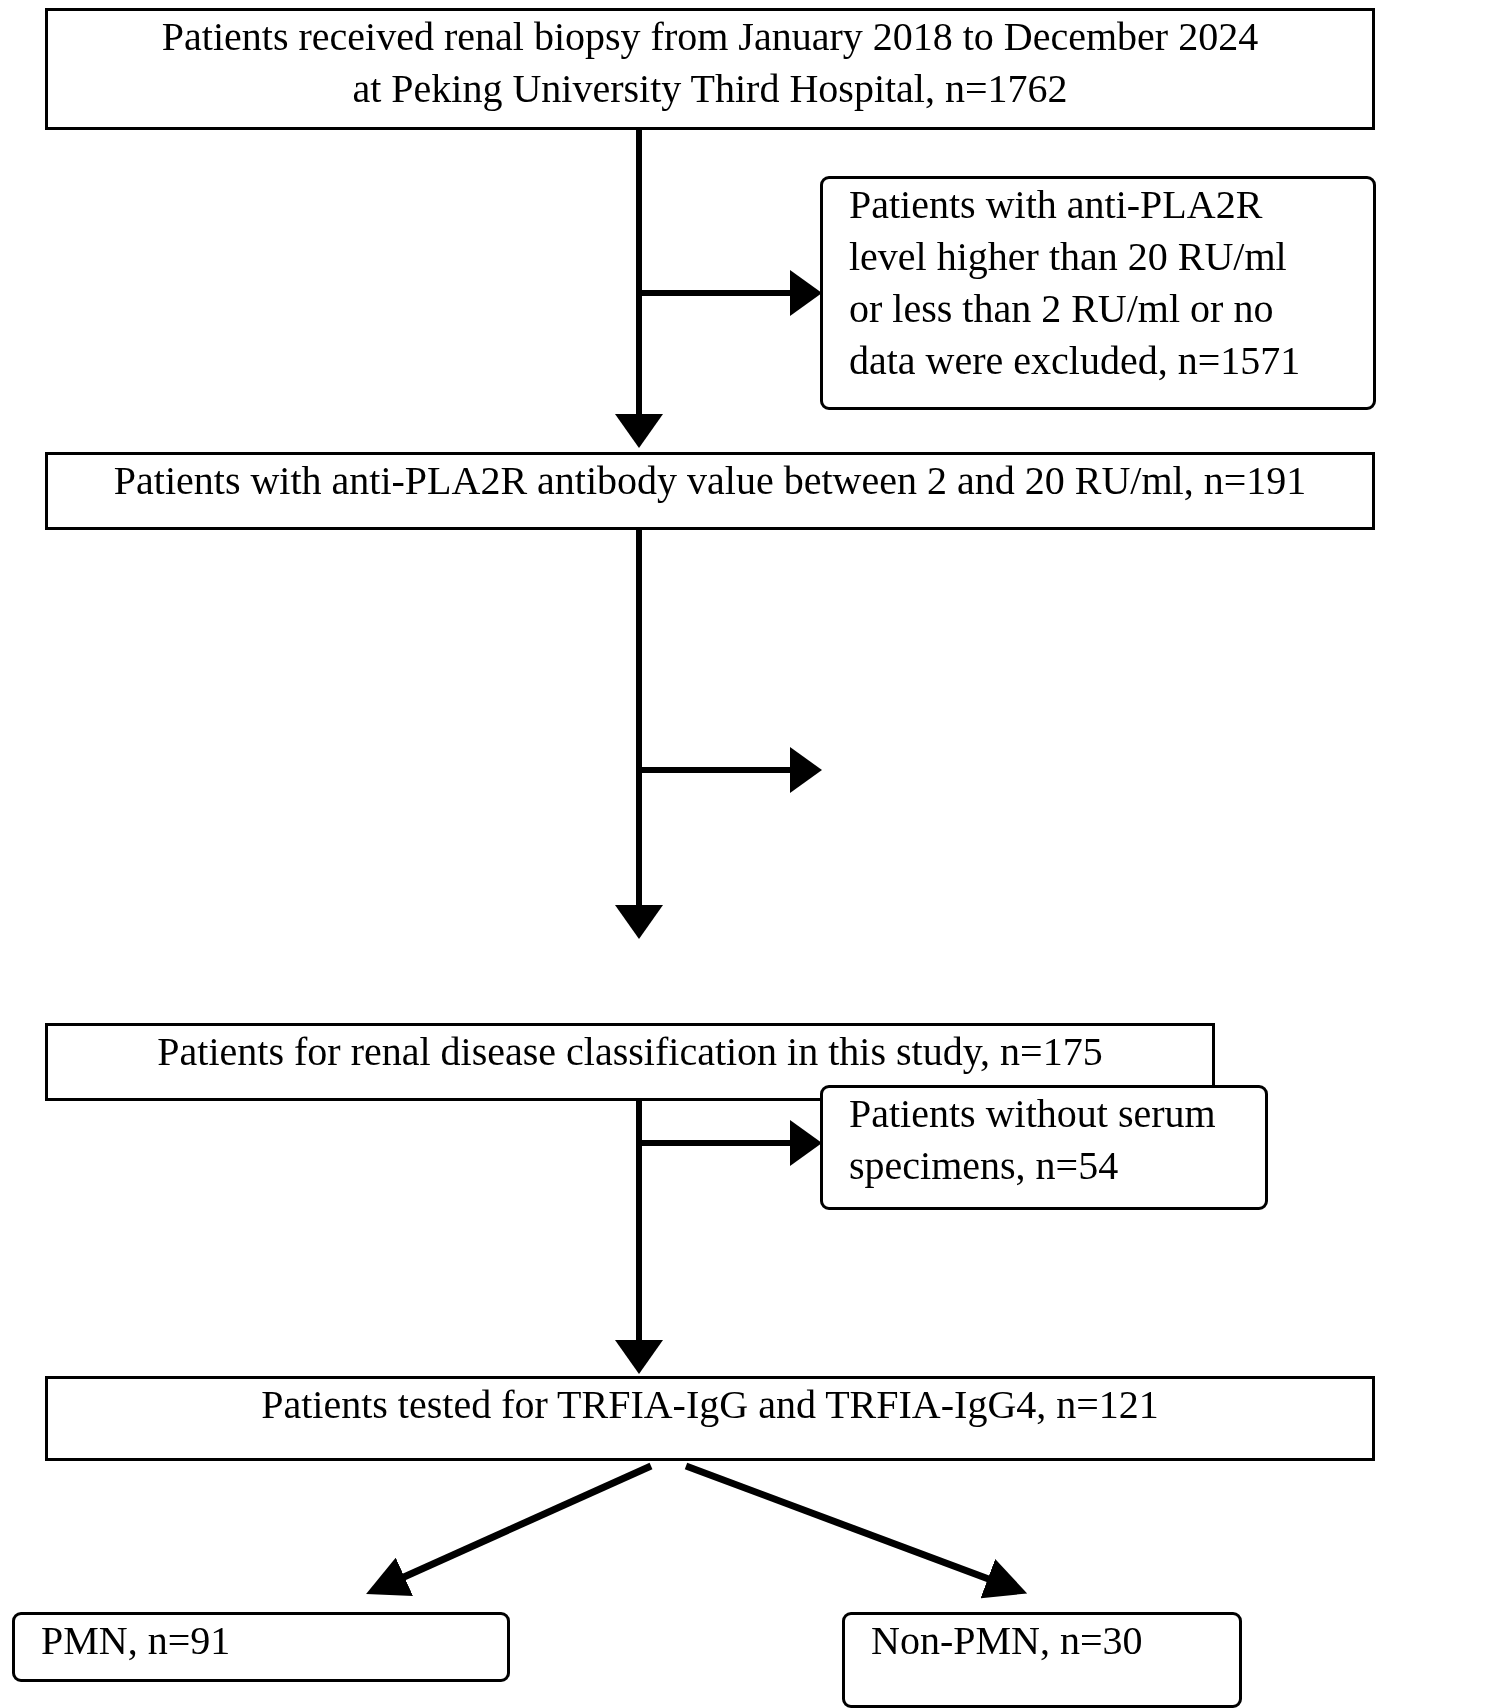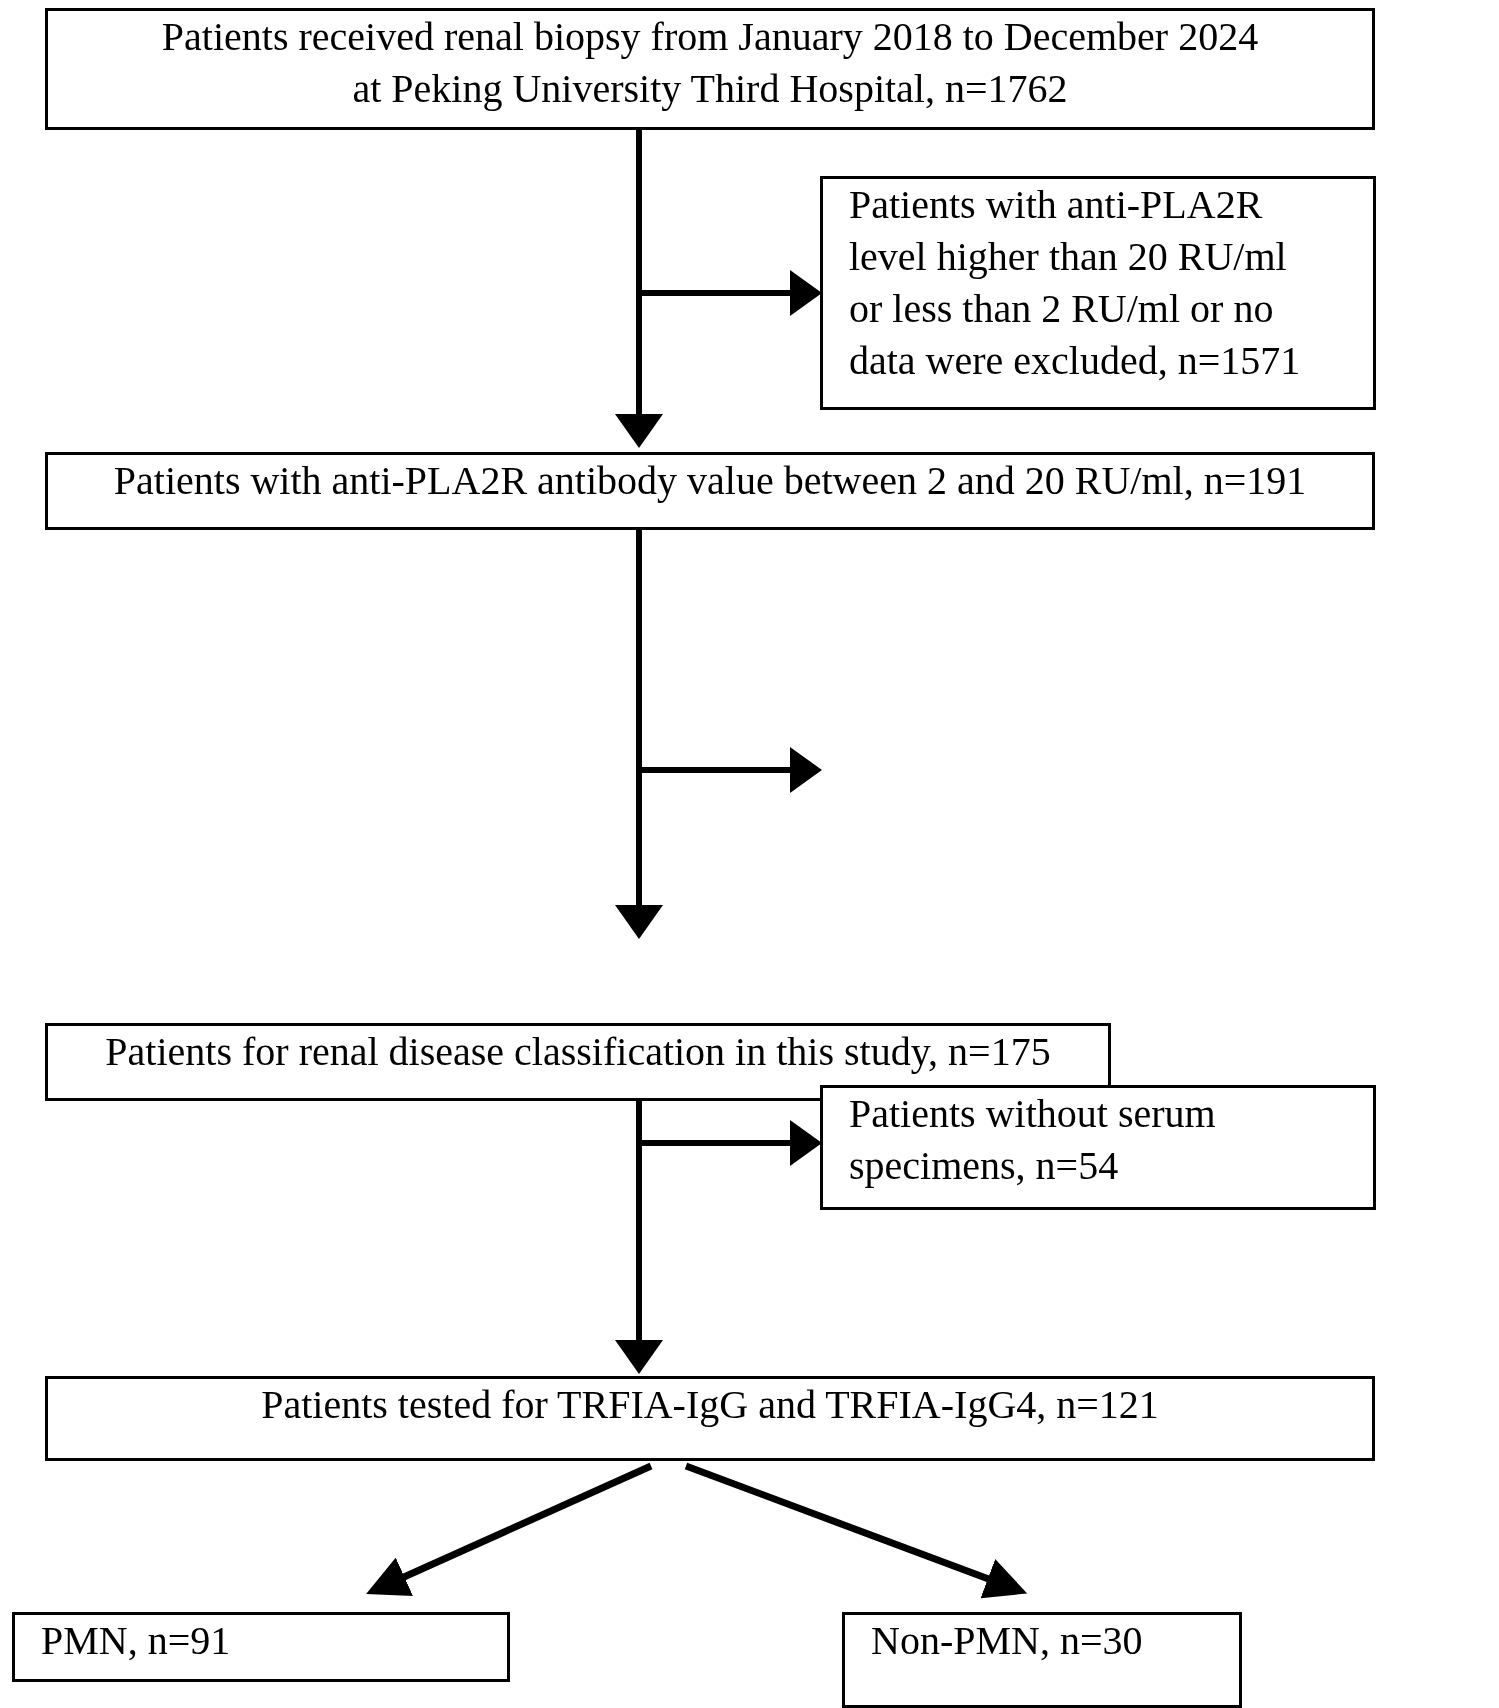--- a/index.html
+++ b/index.html
@@ -26,43 +26,44 @@
     display: flex;
     align-items: flex-start;
     justify-content: center;
     text-align: center;
     line-height: 1.30;
     z-index: 3;
   }
   .node.left-align {
     justify-content: flex-start;
     text-align: left;
+    border-radius: 9px;
   }
   .node .txt {
     display: block;
     width: 100%;
     padding: 0 10px;
     font-size: 40px;
     white-space: pre-line;
   }
   .node.left-align .txt {
     padding-left: 26px;
     padding-right: 12px;
   }
 
   
   #box-enrolled   { left: 45px;  top: 8px;    width: 1330px; height: 122px; }
   #box-between    { left: 45px;  top: 452px;  width: 1330px; height: 78px;  }
-  #box-classified { left: 45px;  top: 1023px; width: 1066px; height: 78px;  }
+  #box-classified { left: 45px;  top: 1023px; width: 1170px; height: 78px;  }
   #box-tested     { left: 45px;  top: 1376px; width: 1330px; height: 85px;  }
 
   
   #box-excl-pla2r { left: 820px; top: 176px;  width: 556px; height: 234px; }
   #box-excl-immuno{ left: 820px; top: 651px;  width: 556px; height: 238px; }
-  #box-excl-serum { left: 820px; top: 1085px; width: 556px; height: 125px; }
+  #box-excl-serum { left: 820px; top: 1085px; width: 448px; height: 125px; }
 
   
   #box-pmn        { left: 12px;  top: 1612px; width: 498px; height: 70px; }
   #box-nonpmn     { left: 842px; top: 1612px; width: 400px; height: 96px; }
 
   
   .vline {
     position: absolute;
     width: 6px;
     background: #000000;

